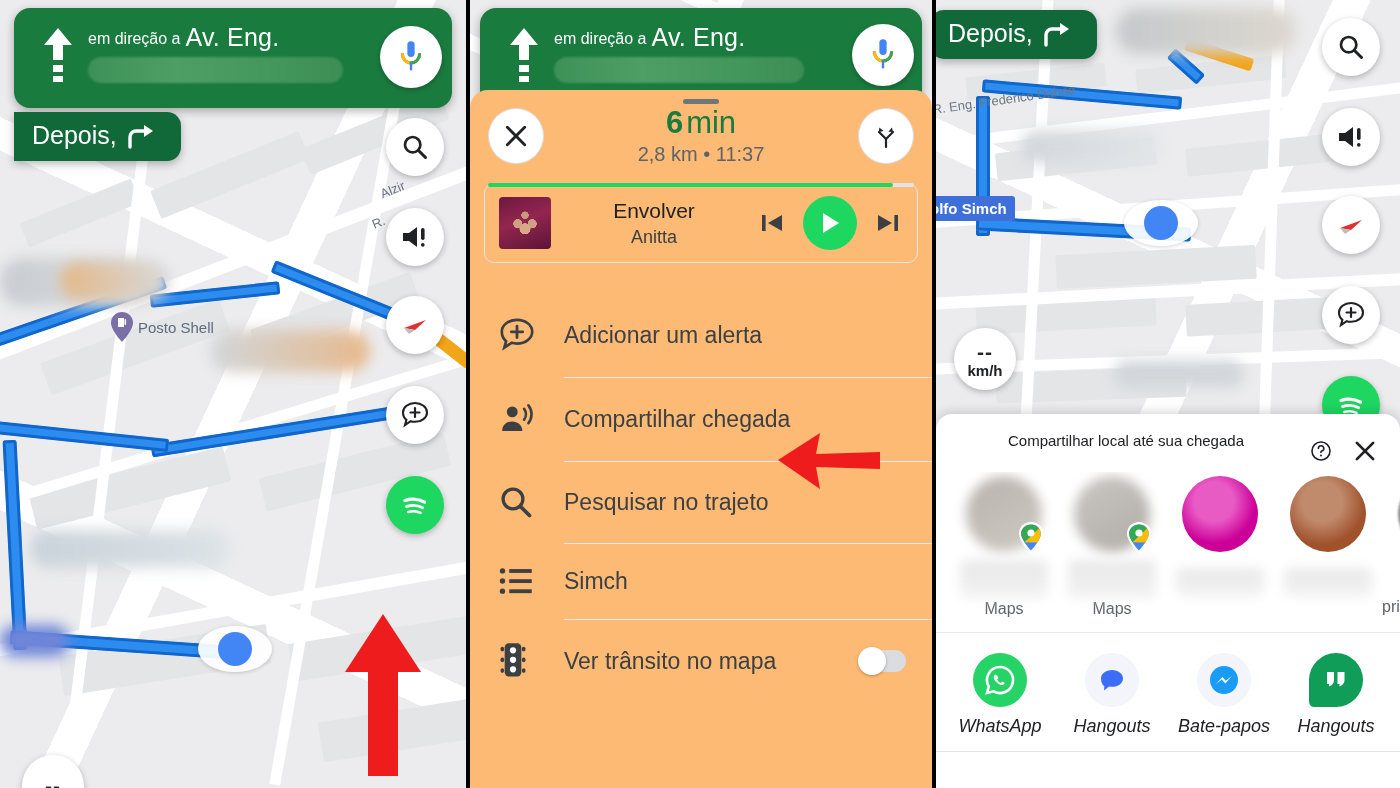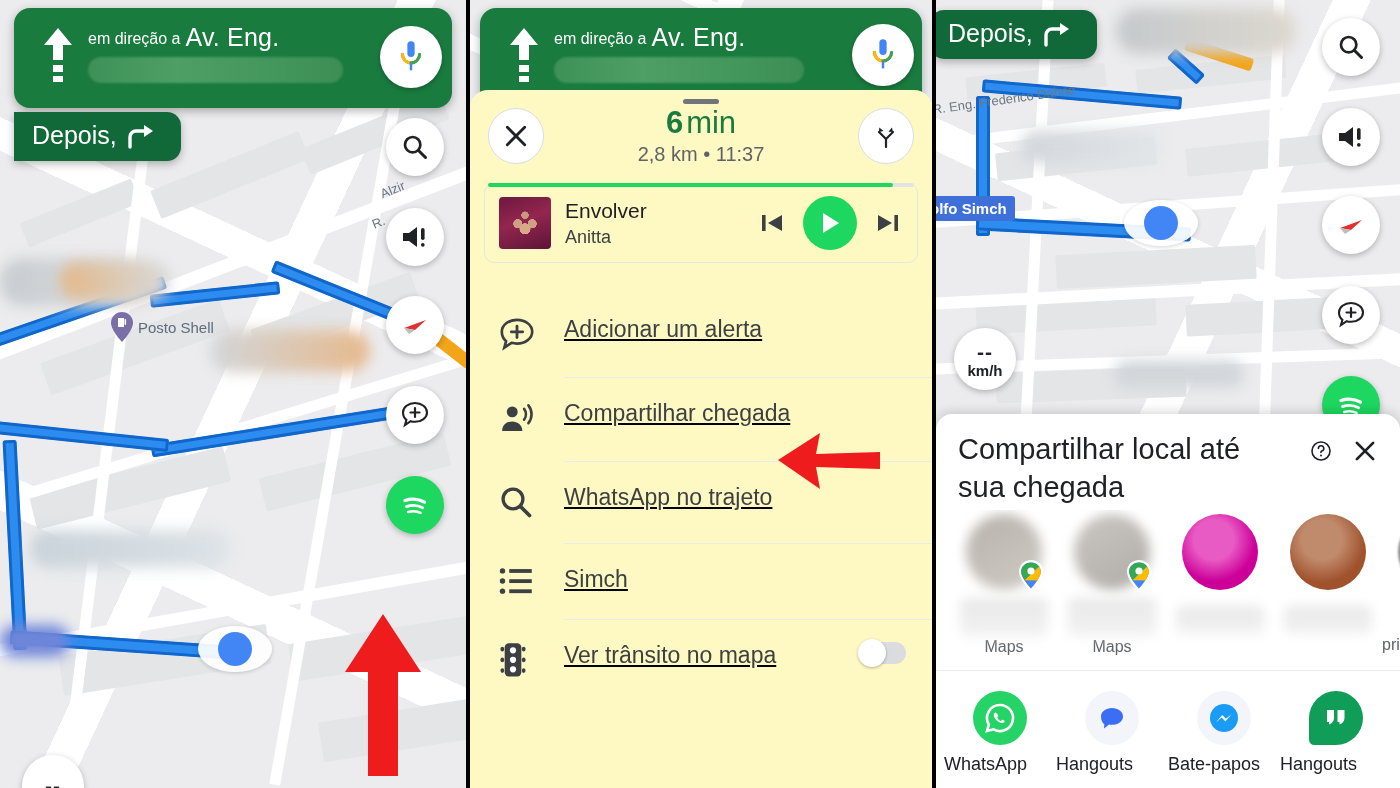--- a/index.html
+++ b/index.html
@@ -69,32 +69,32 @@
   
   .poi { position:absolute; display:flex; align-items:center; gap:4px; }
   .poi-label { font-size:15px; color:#5f6b7d; white-space:nowrap; }
   .street-label { position:absolute; font-size:13px; color:#6b7684; white-space:nowrap; }
   .street-label.hw { background:#3f6fd8; color:#fff; font-weight:700; font-size:15px;
                      padding:4px 8px; border-radius:3px; }
 
   .blur { position:absolute; border-radius:22px; filter:blur(7px); }
 
   
-  .sheet { position:absolute; left:0; right:0; bottom:0; background:#fef9c3; border-radius:18px 18px 0 0; }
+  .sheet { position:absolute; left:0; right:0; bottom:0; background:#fdba74; border-radius:18px 18px 0 0; }
   .grabber { width:36px; height:5px; border-radius:3px; background:#70757a; margin:9px auto 0; }
   .trip-row { display:flex; align-items:center; padding:2px 18px 14px; }
   .circle-btn { width:56px; height:56px; border-radius:50%; border:1px solid #dadce0;
                 display:flex; align-items:center; justify-content:center; background:#fff; flex:0 0 56px; }
   .trip-center { flex:1; text-align:center; }
   .eta { font-size:31px; color:#1a7b3f; line-height:1.1; }
   .eta b { font-weight:700; }
   .eta span { font-weight:400; margin-left:3px; }
   .trip-sub { font-size:20px; color:#5f6368; margin-top:3px; }
 
-  .media-wrap { position:relative; padding:0 14px 8px; }
+  .media-wrap { position:relative; padding:0 14px 8px;text-align:center; }
   .media-progress { position:absolute; left:18px; right:18px; top:0; height:4px; background:#e3e3e3; border-radius:2px; }
   .media-progress i { display:block; height:4px; background:#1ed760; border-radius:2px; }
   .media-card { border:1px solid #e4e5e7; border-radius:10px; padding:12px 14px;
                 display:flex; align-items:center; gap:14px; margin-top:3px; }
   .art { width:52px; height:52px; border-radius:4px; flex:0 0 52px;
          background:linear-gradient(160deg,#6d1840,#93264f 45%,#5d1437);
          position:relative; overflow:hidden; }
   .art::after { content:""; position:absolute; left:8px; right:8px; top:8px; bottom:10px;
          background:radial-gradient(circle at 50% 70%, #d8a888 0 18%, transparent 19%),
                     radial-gradient(circle at 30% 55%, #cfa083 0 14%, transparent 15%),
@@ -105,47 +105,47 @@
   .artist { font-size:18px; color:#3c4043; margin-top:4px; }
   .media-ctrls { display:flex; align-items:center; gap:16px; }
   .play { width:54px; height:54px; border-radius:50%; background:#1ed760;
           display:flex; align-items:center; justify-content:center; }
   .spotify-chip { position:absolute; left:24px; bottom:-6px; background:#fff; border-radius:18px;
                   padding:7px 14px 7px 9px; display:flex; align-items:center; gap:9px;
                   box-shadow:0 1px 5px rgba(0,0,0,.17); }
   .chip-label { font-size:19px; color:#3c4043; }
 
   .menu { margin-top:22px; }
-  .menu-item { display:flex; padding:23px 0 23px 28px; position:relative;text-decoration:underline; }
+  .menu-item { display:flex; align-items:center; padding:23px 0 23px 28px; position:relative; }
   .menu-item + .menu-item::before { content:""; position:absolute; left:94px; right:0; top:0;
                                     height:1px; background:#e8eaed; }
   .mi-icon { width:66px; flex:0 0 66px; display:flex; align-items:center; }
   .mi-label { font-size:23px; color:#3c4043; flex:1; }
   .toggle { width:46px; height:22px; border-radius:11px; background:#dadce0; position:relative;
             margin-right:26px; flex:0 0 46px; }
   .toggle i { position:absolute; left:-2px; top:-3px; width:28px; height:28px; border-radius:50%;
               background:#fff; box-shadow:0 1px 3px rgba(0,0,0,.3); }
 
   
   .share-sheet { position:absolute; left:0; right:0; bottom:0; background:#fff;
                  border-radius:16px 16px 0 0; box-shadow:0 -2px 12px rgba(0,0,0,.16); }
   .share-head { display:flex; align-items:flex-start; padding:17px 18px 4px 22px; gap:10px; }
-  .share-title { font-size:29px; color:#202124; line-height:1.3; flex:1; }
+  .share-title { font-size:15px; color:#202124; line-height:1.3; flex:1;text-align:center; }
   .head-icon { width:34px; height:34px; display:flex; align-items:center; justify-content:center; flex:0 0 34px; margin-top:3px;}
   .contacts { display:flex; padding:4px 0 0 14px; gap:0; overflow:hidden; }
   .contact { width:108px; flex:0 0 108px; text-align:center; position:relative; }
   .avatar { width:76px; height:76px; border-radius:50%; margin:0 auto; position:relative; overflow:visible; }
   .av-blur { position:absolute; inset:0; border-radius:50%; filter:blur(6px); }
   .av-badge { position:absolute; right:-2px; bottom:-2px; width:26px; height:32px; }
   .c-name { height:38px; margin:8px 10px 0; border-radius:6px; filter:blur(6px);
             background:linear-gradient(180deg,#e8e8e8,#f2f2f2); }
   .c-app { font-size:16px; color:#5f6368; margin-top:2px; }
   .sep { height:1px; background:#e8eaed; margin:14px 0 0; }
   .apps { display:flex; padding:20px 8px 14px; }
-  .app { flex:1; text-align:left; }
+  .app { flex:1; text-align:center;font-style:italic; }
   .app-icon { width:54px; height:54px; border-radius:50%; margin:0 auto 9px;
               display:flex; align-items:center; justify-content:center; }
   .app-name { font-size:18px; color:#202124; }
   .bottom-bar { height:10px; border-top:1px solid #e4e4e4; }
 
   
   .red-arrow { position:absolute; }
 </style>
 </head>
 <body>
@@ -401,21 +401,21 @@
           <span class="mi-label">Compartilhar chegada</span>
         </div>
 
         <div class="menu-item">
           <div class="mi-icon">
             <svg width="36" height="36" viewBox="0 0 24 24">
               <circle cx="10" cy="10" r="6.6" stroke="#3c4043" stroke-width="2.2" fill="none"></circle>
               <line x1="15" y1="15" x2="21" y2="21" stroke="#3c4043" stroke-width="2.5" stroke-linecap="round"></line>
             </svg>
           </div>
-          <span class="mi-label">WhatsApp no trajeto</span>
+          <span class="mi-label">Pesquisar no trajeto</span>
         </div>
 
         <div class="menu-item">
           <div class="mi-icon">
             <svg width="36" height="30" viewBox="0 0 32 26">
               <circle cx="4" cy="4" r="2.4" fill="#3c4043"></circle>
                 <rect x="10" y="2.4" width="20" height="3.4" fill="#3c4043"></rect>
               <circle cx="4" cy="13" r="2.4" fill="#3c4043"></circle>
                 <rect x="10" y="11.4" width="20" height="3.4" fill="#3c4043"></rect>
               <circle cx="4" cy="22" r="2.4" fill="#3c4043"></circle>

